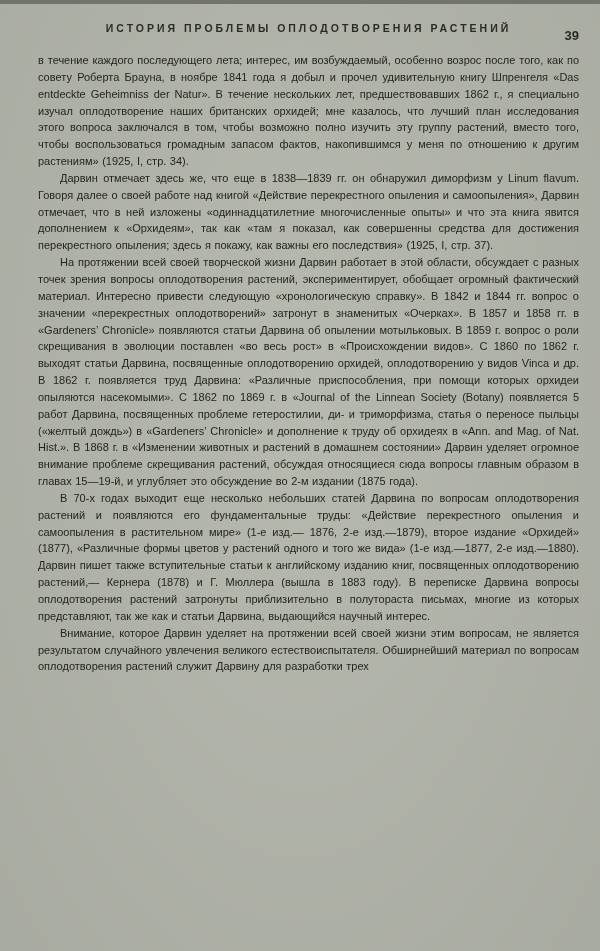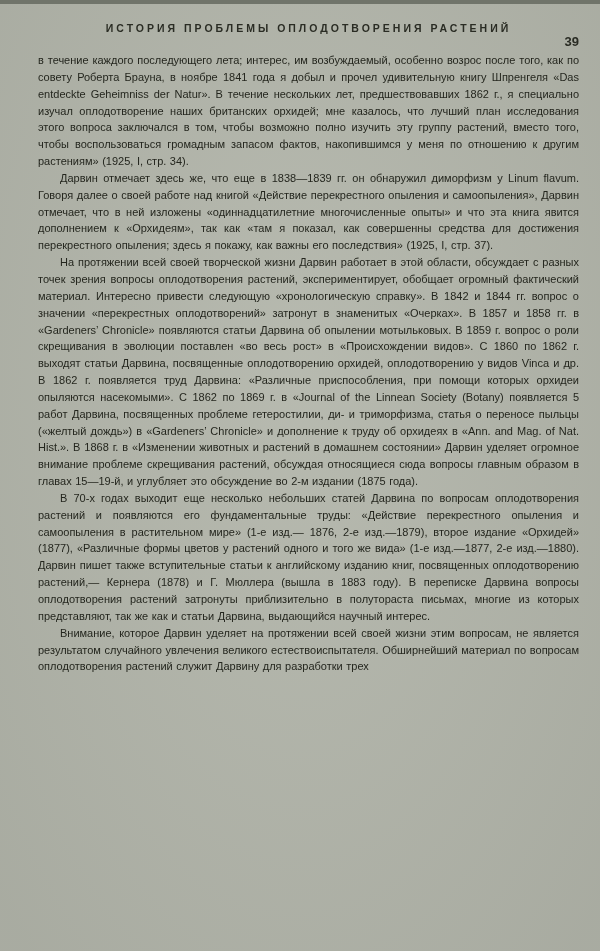--- a/index.html
+++ b/index.html
@@ -32,21 +32,21 @@
     font-size: 10.5px;
     letter-spacing: 3px;
     font-weight: bold;
     color: #2a2c24;
     padding-top: 4px;
     white-space: nowrap;
   }
   .page-number {
     position: absolute;
     right: 0;
-    top: 16px;
+    top: 10px;
     font-size: 13px;
     font-weight: bold;
     letter-spacing: 0;
     color: #2a2c24;
   }
   .page-body p {
     margin: 0;
     text-align: justify;
     font-size: 11px;
     line-height: 16.85px;

